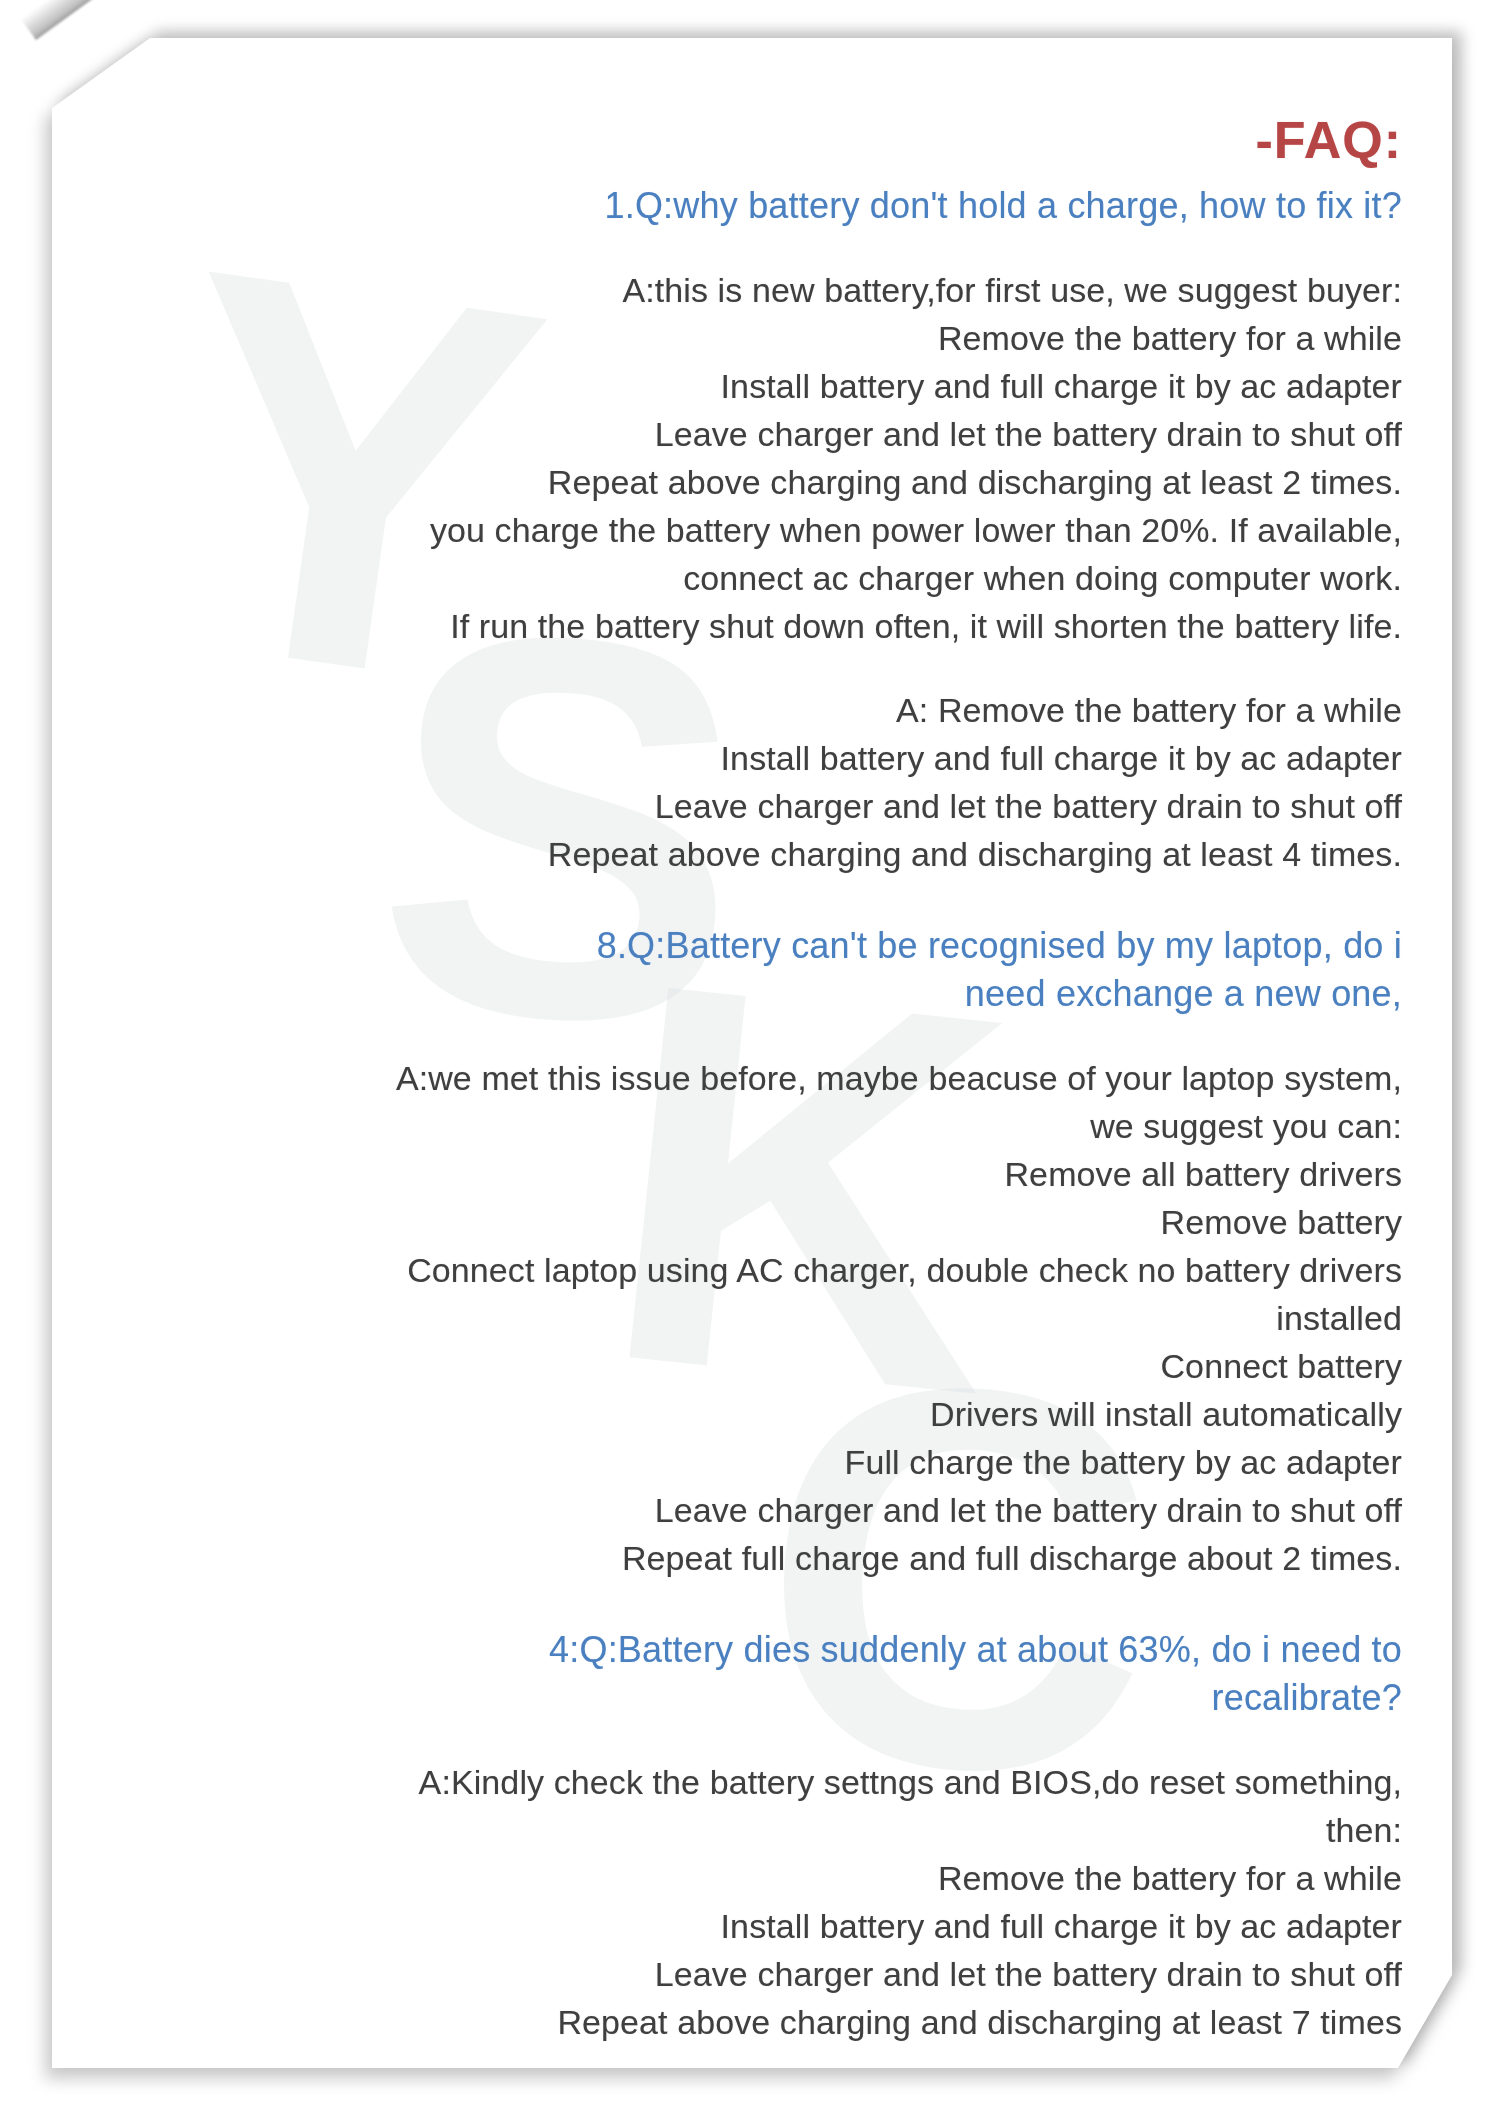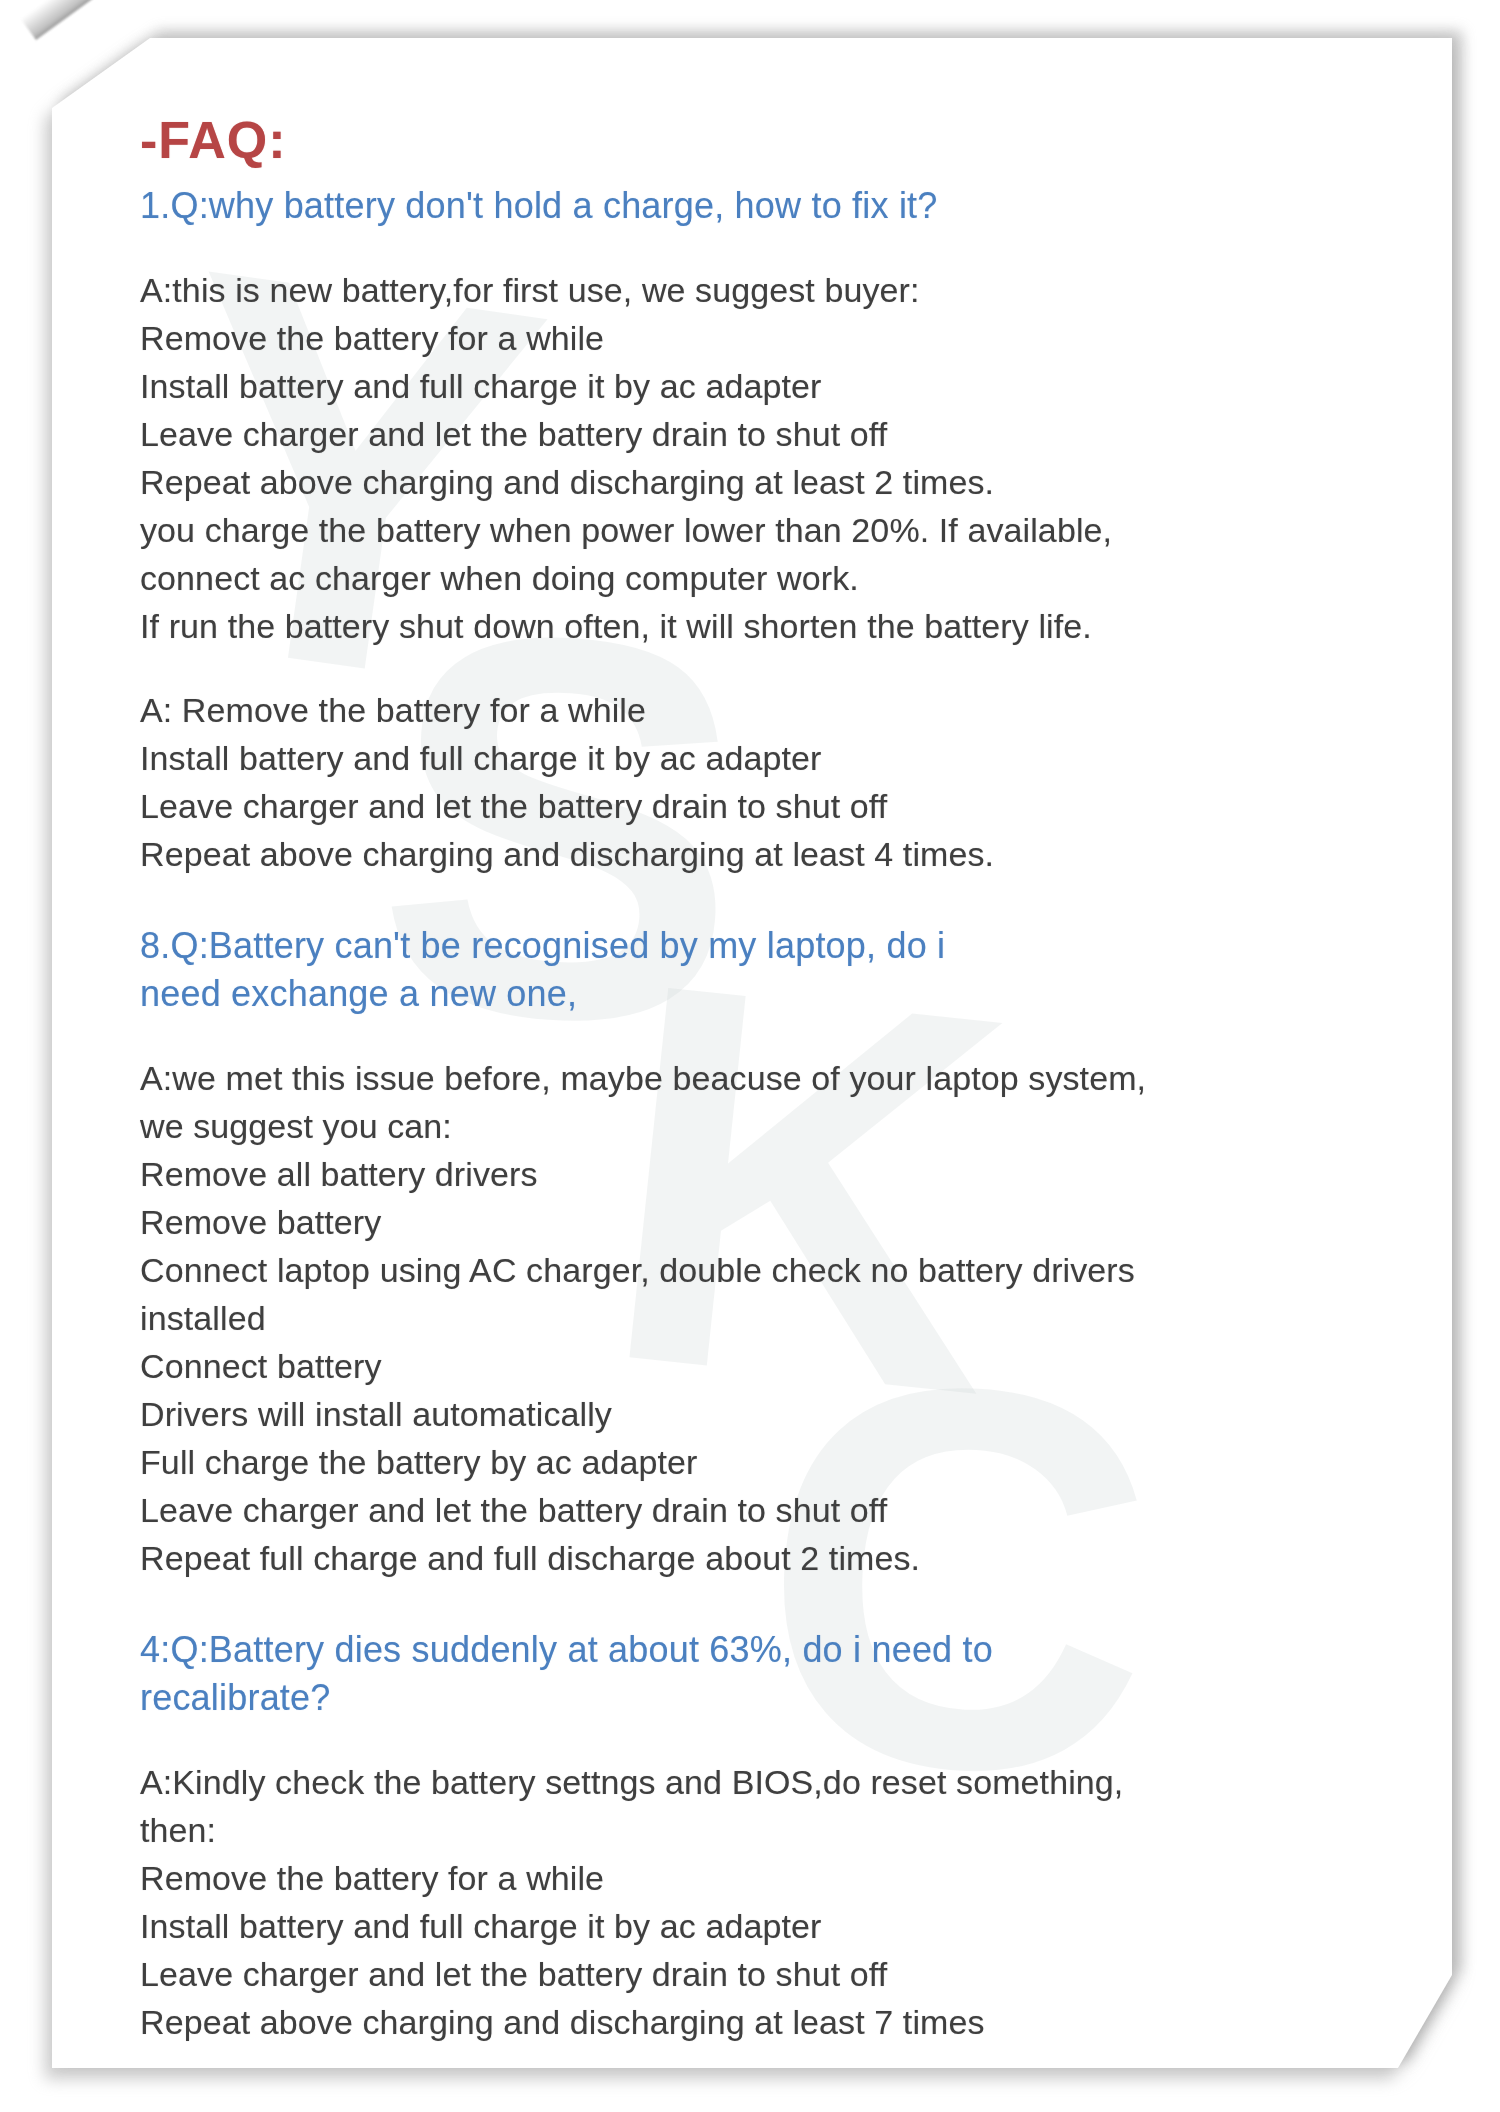--- a/index.html
+++ b/index.html
@@ -52,21 +52,21 @@
     line-height: 1;
     color: rgba(205, 213, 213, 0.26);
     z-index: 0;
     user-select: none;
   }
   .wm0 { left: 120px; top: 170px; transform: rotate(8deg); }
   .wm1 { left: 330px; top: 520px; transform: rotate(4deg); }
   .wm2 { left: 560px; top: 880px; transform: rotate(6deg); }
   .wm3 { left: 710px; top: 1270px; transform: rotate(3deg); }
 
-  .content { position: relative; z-index: 2; }
+  .content { position: relative; z-index: 2; text-align: right; }
 
   .faq-heading {
     margin: 0 0 14px 0;
     font-size: 52px;
     line-height: 56px;
     font-weight: 700;
     color: var(--accent-red);
     letter-spacing: 1px;
     text-shadow: 0 0 1px rgba(182,69,69,0.4);
   }

